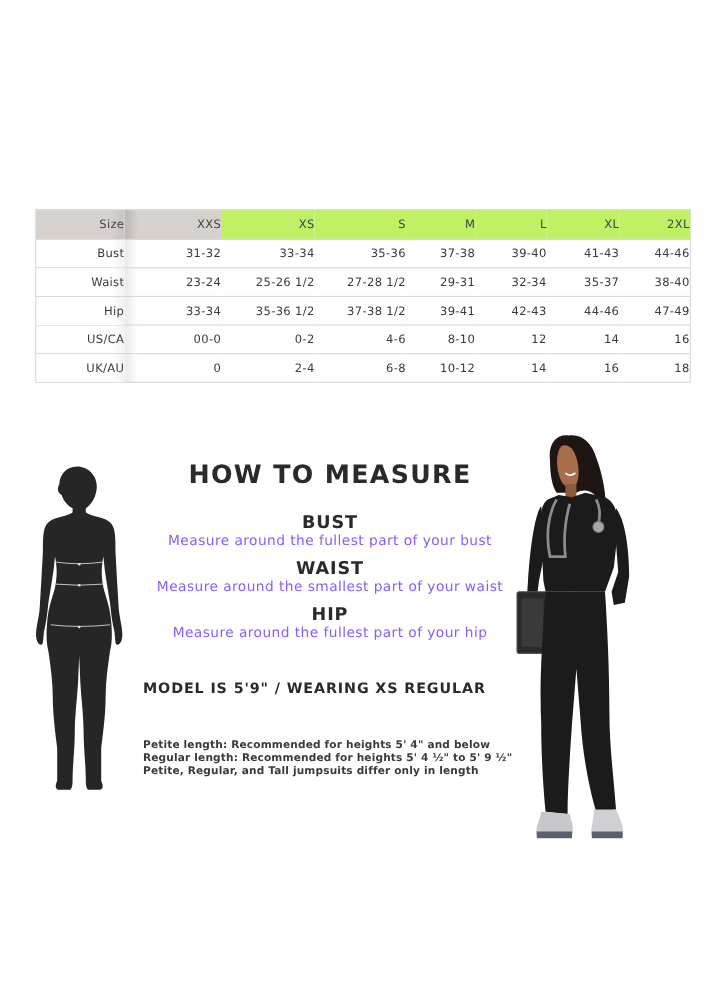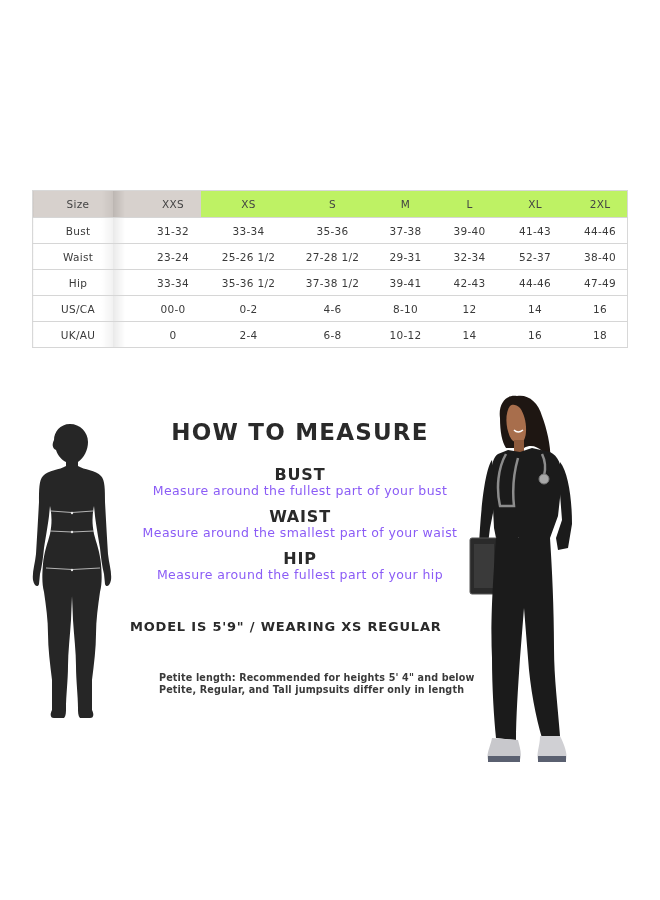--- a/index.html
+++ b/index.html
@@ -22,21 +22,21 @@
       width: 596px;
       border-collapse: collapse;
       font-size: 10.5px;
       color: #3a3a3a;
       letter-spacing: 0.3px;
       border: 1px solid #d8d8d8;
     }
     .size-table th, .size-table td {
       height: 25px;
       padding: 0 0 0 10px;
-      text-align: center;
+      text-align: right;
       font-weight: normal;
       border-bottom: 1px solid #d6d6d6;
       white-space: nowrap;
     }
     .size-table thead th {
       background: #bef264;
       height: 26px;
       color: #444;
     }
     .size-table .col-label {
@@ -112,21 +112,21 @@
     .length-notes {
       position: absolute;
       left: 130px;
       top: 672px;
       font-size: 9.6px;
       font-weight: bold;
       color: #3a3a3a;
       line-height: 11.8px;
       letter-spacing: 0.15px;
     }
-    .length-notes div { white-space: nowrap; margin-left: 29px; }
+    .length-notes div { white-space: nowrap; }
 
     .model-photo {
       position: absolute;
       left: 462px;
       top: 388px;
       width: 125px;
       height: 385px;
     }
   </style>
 </head>
@@ -156,21 +156,21 @@
       <td>41-43</td>
       <td>44-46</td>
     </tr>
     <tr>
       <td class="col-label">Waist</td>
       <td class="shade-start">23-24</td>
       <td>25-26 1/2</td>
       <td>27-28 1/2</td>
       <td>29-31</td>
       <td>32-34</td>
-      <td>52-37</td>
+      <td>35-37</td>
       <td>38-40</td>
     </tr>
     <tr>
       <td class="col-label">Hip</td>
       <td class="shade-start">33-34</td>
       <td>35-36 1/2</td>
       <td>37-38 1/2</td>
       <td>39-41</td>
       <td>42-43</td>
       <td>44-46</td>
@@ -232,20 +232,21 @@
   <div class="m-block">
     <div class="m-title">HIP</div>
     <div class="m-desc">Measure around the fullest part of your hip</div>
   </div>
 </div>
 
 <div class="model-line">MODEL IS 5'9" / WEARING XS REGULAR</div>
 
 <div class="length-notes">
   <div>Petite length: Recommended for heights 5' 4" and below</div>
+  <div>Regular length: Recommended for heights 5' 4 ½" to 5' 9 ½"</div>
   <div>Petite, Regular, and Tall jumpsuits differ only in length</div>
 </div>
 
 <svg class="model-photo" viewBox="0 0 125 385" xmlns="http://www.w3.org/2000/svg">
 
   <path d="M55 8 C44 6 36 16 38 30 C38 44 40 54 44 60 L62 60 C72 54 84 62 88 78 C90 64 86 44 80 28 C76 14 66 6 55 8 Z" fill="#1e1612"></path>
 
   <path d="M48 18 C42 26 44 44 50 52 C54 56 60 56 62 52 C66 44 64 28 58 20 C54 16 50 16 48 18 Z" fill="#a86e4c"></path>
   <path d="M52 42 Q56 46 61 42" stroke="#fff" stroke-width="1.5" fill="none"></path>
 

